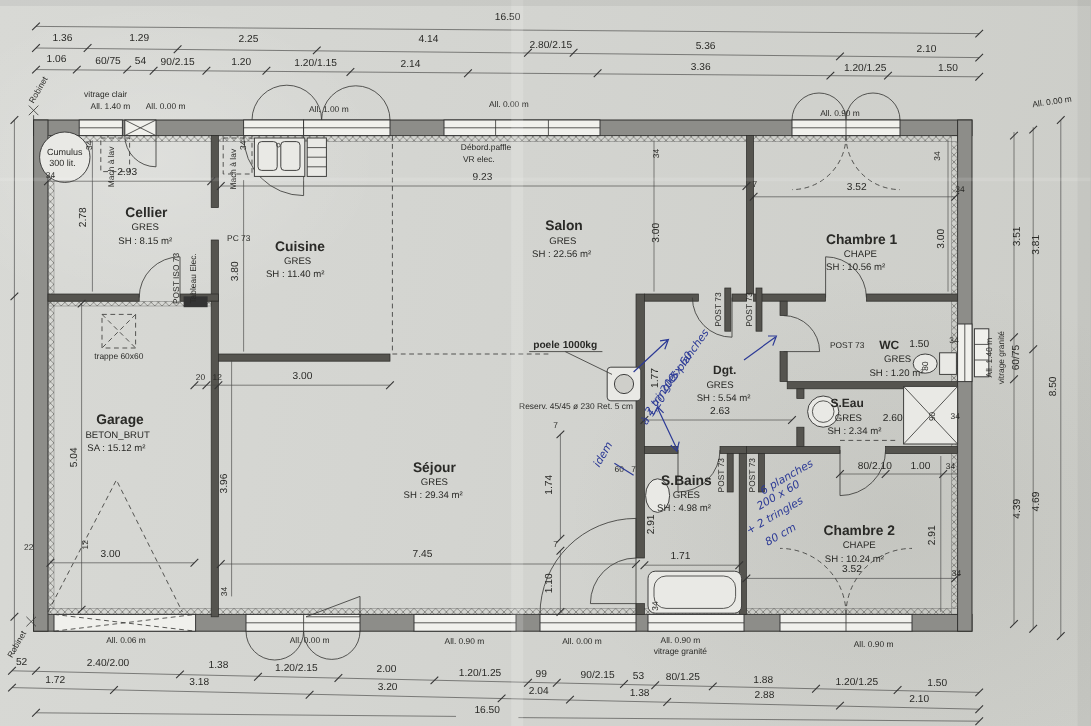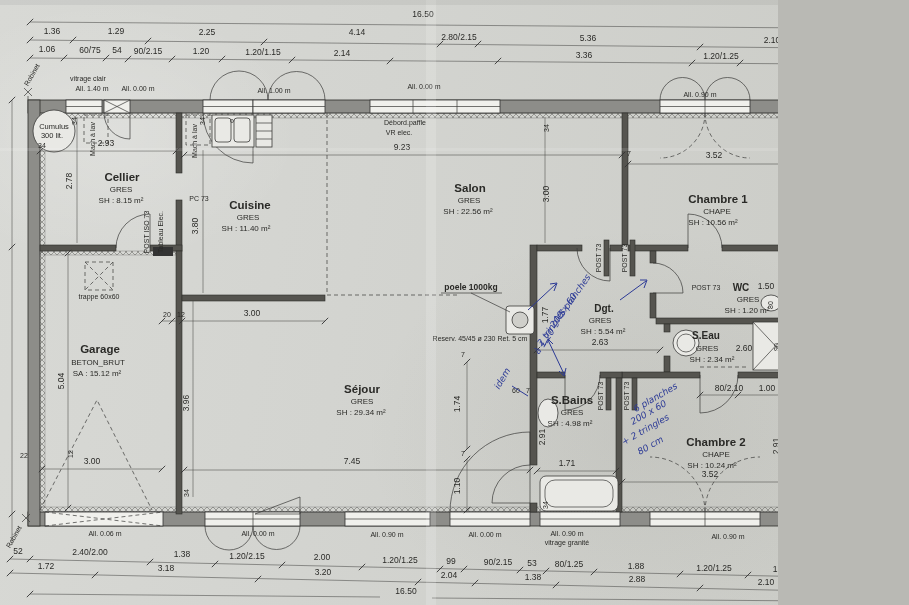--- a/index.html
+++ b/index.html
@@ -1,21 +1,21 @@
 <!DOCTYPE html>
 <html><head>
 <meta charset="utf-8">
 <style>
   html,body{margin:0;padding:0;background:#b9b9b4;}
-  #page{position:relative;width:754px;height:605px;overflow:hidden;
+  #page{position:relative;width:909px;height:605px;overflow:hidden;
     background:
       radial-gradient(ellipse 320px 220px at 14% 22%, rgba(255,255,255,.20), transparent 60%),
       radial-gradient(ellipse 420px 320px at 82% 72%, rgba(110,110,100,.10), transparent 65%),
       linear-gradient(100deg,#d8d9d5 0%,#d3d4d0 45%,#cccdc8 100%);
-    font-family:"Liberation Sans", sans-serif;padding-left:24px;}
+    font-family:"Liberation Sans", sans-serif;}
   svg{position:absolute;left:0;top:0;}
   text{font-family:"Liberation Sans", sans-serif;fill:#2a2a27;text-anchor:middle;}
   .dm{font-size:8.5px;}
   .sm{font-size:7.5px;}
   .xs{font-size:7px;}
   .rn{font-size:11.5px;font-weight:bold;}
   .wcn{font-size:10px;font-weight:bold;}
   .rs{font-size:8px;}
   .hw{font-size:9px;font-style:italic;fill:#2c3a96;font-family:"DejaVu Sans",sans-serif;}
   .wall{fill:#8d8d89;stroke:#2d2d2a;stroke-width:.8;}

